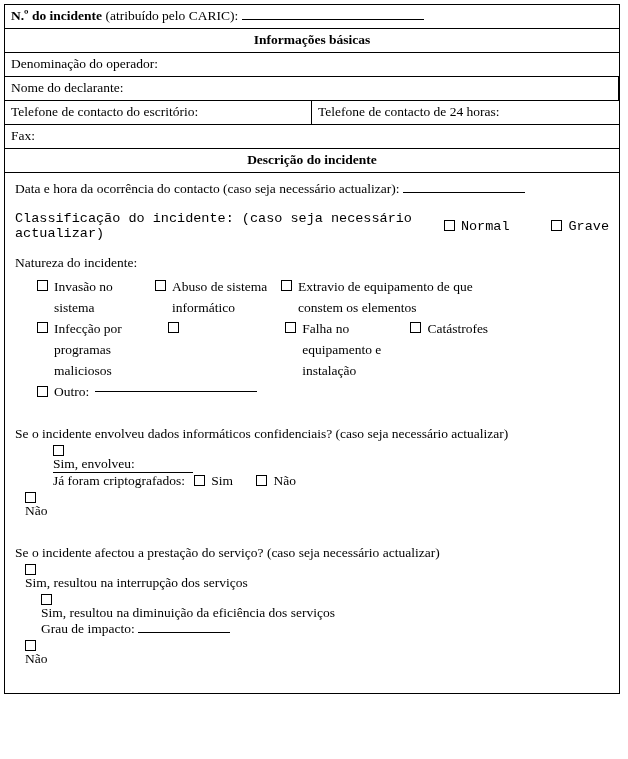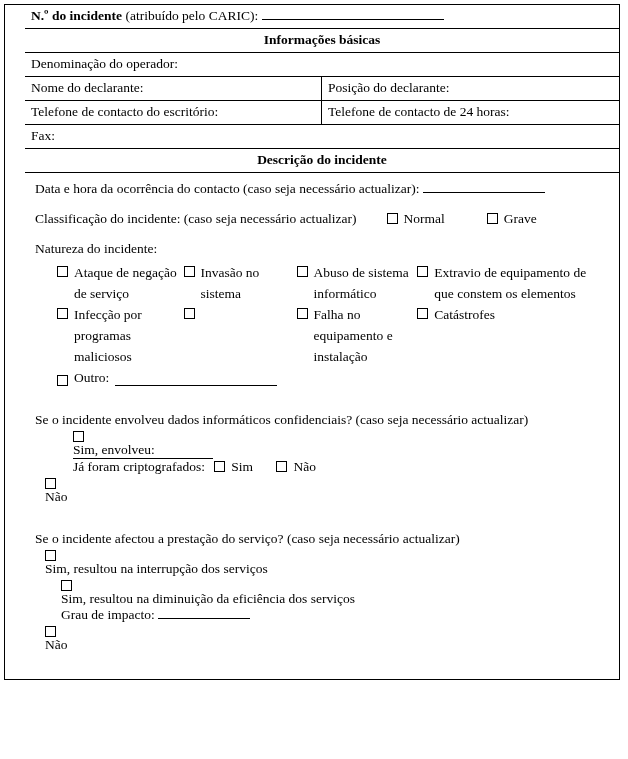--- a/index.html
+++ b/index.html
@@ -19,21 +19,20 @@
     left: 4px;
     top: 4px;
     width: 616px;
     border: 1px solid #000;
     box-sizing: border-box;
     background: #fff;
   }
   .row {
     border-bottom: 1px solid #000;
     box-sizing: border-box;
-    margin-left: 20px;
   }
   .row:last-child { border-bottom: none; }
   .cellrow {
     display: flex;
     box-sizing: border-box;
   }
   .cell {
     padding: 3px 6px 4px 6px;
     box-sizing: border-box;
     flex: 1 1 50%;
@@ -74,21 +73,22 @@
     height: 11px;
     border: 1px solid #000;
     box-sizing: border-box;
     vertical-align: -1px;
     margin-right: 6px;
     background: #fff;
   }
 
   .classif-line {
     display: flex;
-    align-items: flex-end;
+    align-items: center;
+    font-family: Liberation Mono, monospace;
   }
   .classif-opt { margin-left: 30px; white-space: nowrap; }
   .classif-opt.second { margin-left: 42px; }
 
   .nat-grid {
     margin-top: 6px;
     margin-left: 22px;
   }
   .nat-row {
     display: flex;
@@ -101,21 +101,21 @@
   }
   .nat-col1 { width: 132px; }
   .nat-col2 { width: 118px; }
   .nat-col3 { width: 126px; }
   .nat-col4 { width: 200px; }
   .nat-item .chk { margin-top: 3px; flex: 0 0 auto; }
   .nat-text { line-height: 1.55; }
 
   .outro-row {
     display: flex;
-    align-items: flex-end;
+    align-items: center;
     margin-left: 22px;
     margin-top: 2px;
   }
 
   .q-line { margin-top: 2px; }
   .opt-row {
     display: flex;
     align-items: baseline;
     margin-top: 3px;
     margin-left: 10px;
@@ -146,23 +146,20 @@
   <div class="row">
     <div class="full">
       <span>Denominação do operador:</span>
     </div>
   </div>
 
   <div class="row cellrow">
     <div class="cell left">
       <span>Nome do declarante:</span>
     </div>
-    <div class="cell">
-      <span>Posição do declarante:</span>
-    </div>
   </div>
 
   <div class="row cellrow">
     <div class="cell left">
       <span>Telefone de contacto do escritório:</span>
     </div>
     <div class="cell">
       <span>Telefone de contacto de 24 horas:</span>
     </div>
   </div>
@@ -196,24 +193,20 @@
           <span class="chk"></span><span>Grave</span>
         </span>
       </div>
 
       <div class="spacer-14"></div>
 
       <div class="p">Natureza do incidente:</div>
 
       <div class="nat-grid">
         <div class="nat-row">
-          <div class="nat-item nat-col1">
-            <span class="chk"></span>
-            <span class="nat-text">Ataque de negação de serviço</span>
-          </div>
           <div class="nat-item nat-col2">
             <span class="chk"></span>
             <span class="nat-text">Invasão no sistema</span>
           </div>
           <div class="nat-item nat-col3">
             <span class="chk"></span>
             <span class="nat-text">Abuso de sistema informático</span>
           </div>
           <div class="nat-item nat-col4">
             <span class="chk"></span>

